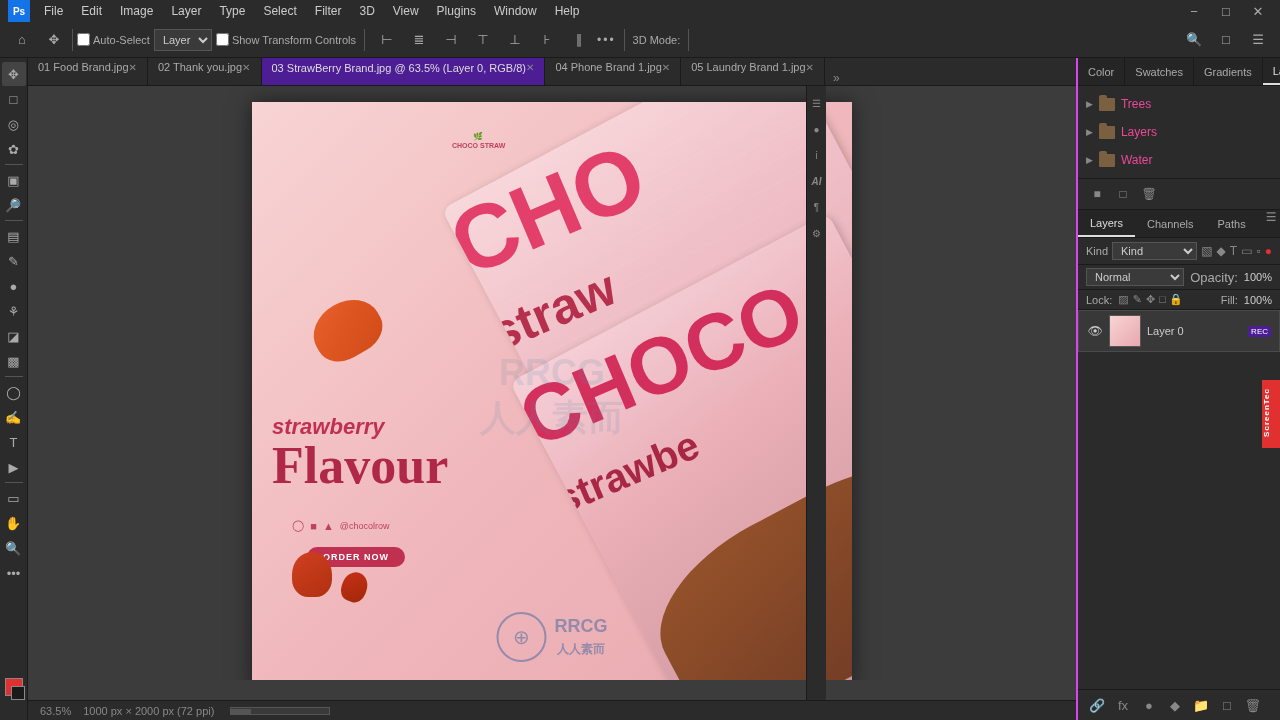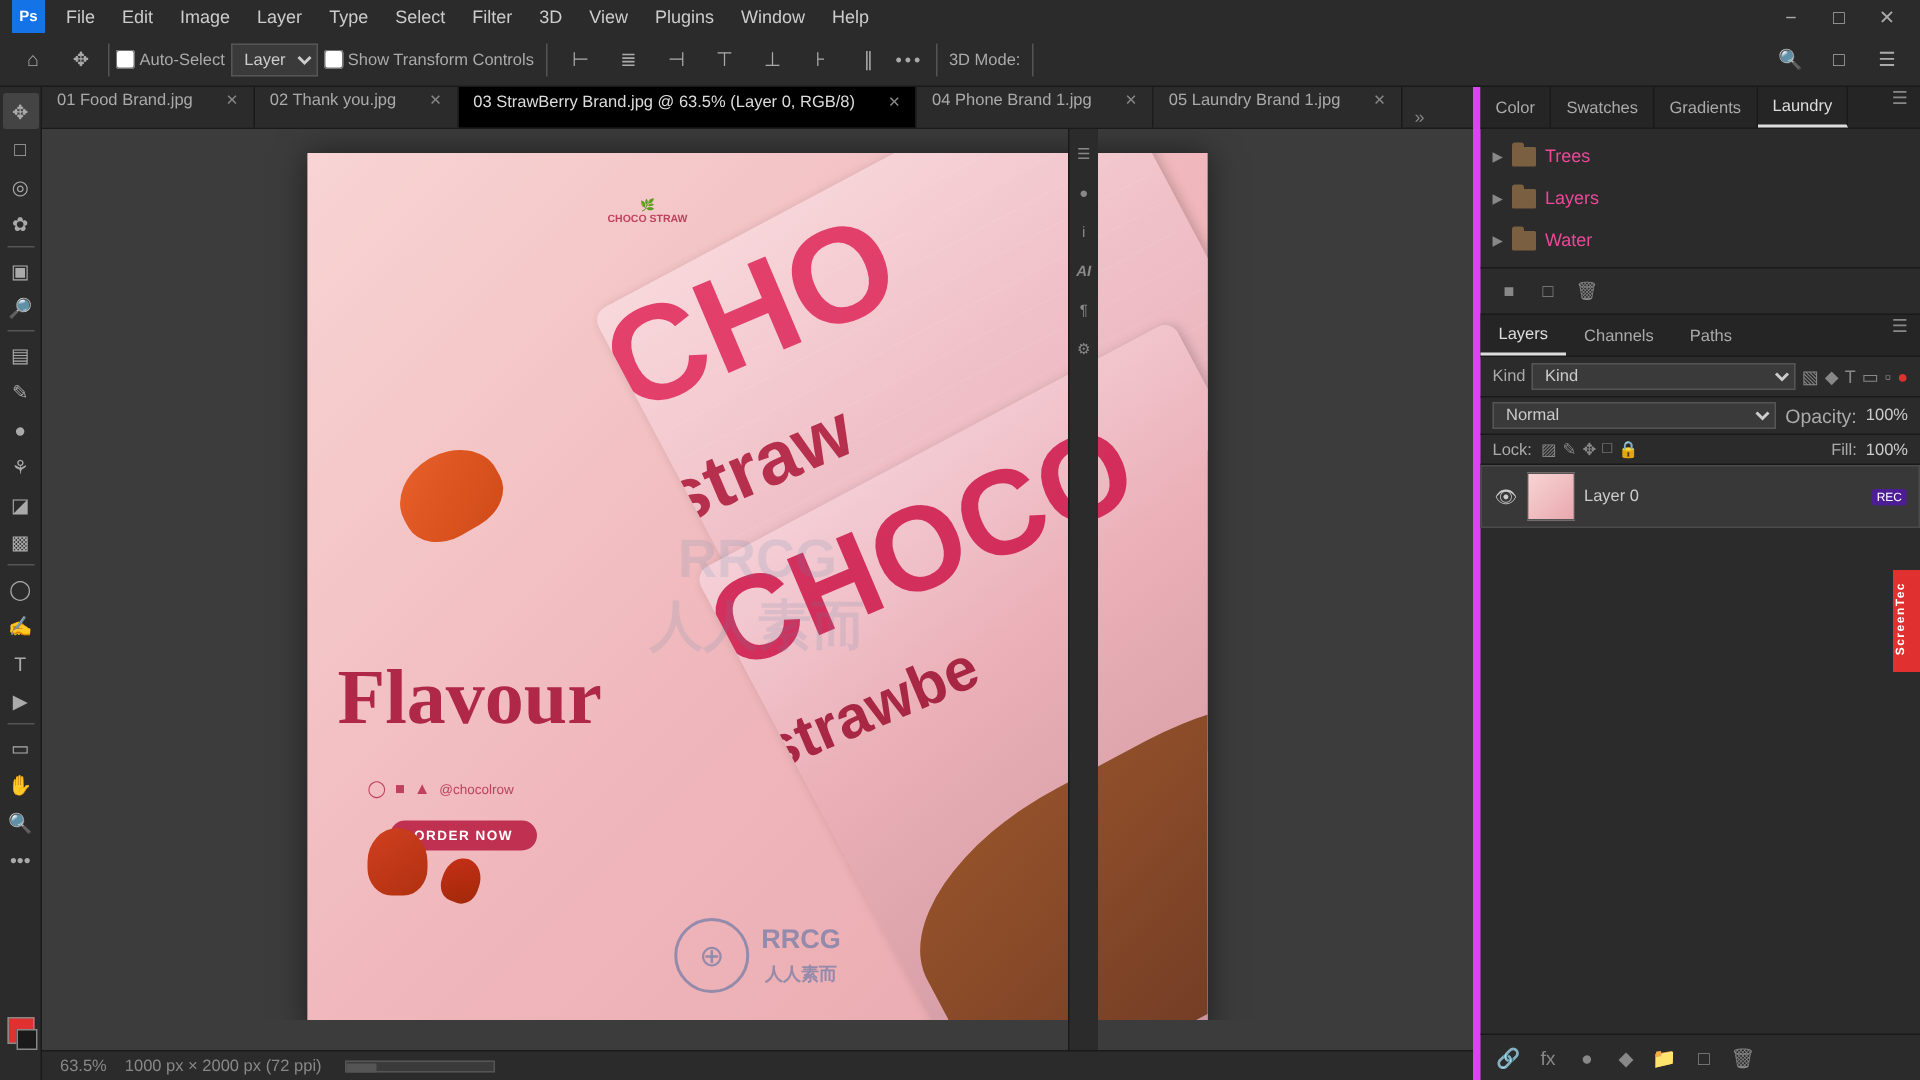--- a/index.html
+++ b/index.html
@@ -136,30 +136,30 @@
       display: flex;
       align-items: flex-end;
       border-bottom: 1px solid #1a1a1a;
       flex-shrink: 0;
     }
     .tab {
       height: 36px;
       padding: 0 10px;
       display: flex;
       align-items: center;
-      gap: 22px;
+      gap: 0;
       font-size: 11px;
       color: #aaa;
       cursor: pointer;
       border-right: 1px solid #1a1a1a;
       background: #2b2b2b;
       white-space: nowrap;
     }
     .tab.active {
-      background: #000000;
+      background: #4c1d95;
       color: #ddd;
       border-top: 1px solid #555;
     }
     .tab-close {
       font-size: 10px; color: #888; cursor: pointer;
     }
     .tab-more { padding: 0 8px; color: #888; }
 
     
     .canvas-viewport {
@@ -181,26 +181,26 @@
     }
 
     
     .artwork-bg {
       position: absolute; inset: 0;
       background: linear-gradient(135deg, #f8d4d4 0%, #f0b8bc 50%, #e8a8ae 100%);
     }
 
     
     .right-panel {
-      width: 298px;
+      width: 204px;
       background: #2b2b2b;
       display: flex;
       flex-direction: column;
       flex-shrink: 0;
-      border-left: 5px solid #d946ef;
+      border-left: 2px solid #d946ef;
     }
 
     
     .panel-tabs {
       display: flex;
       background: #252525;
       border-bottom: 1px solid #1a1a1a;
       height: 28px;
     }
     .panel-tab {
@@ -553,20 +553,21 @@
 
           <div style="position:absolute;top:200px;left:60px;width:80px;height:60px;">
             <div style="width:70px;height:55px;background:linear-gradient(145deg,#e8602a,#d04a18);border-radius:50% 50% 40% 40%;transform:rotate(-30deg);"></div>
           </div>
 
           <div style="position:absolute;top:30px;left:200px;">
             <div style="font-size:8px;color:#c04060;font-weight:bold;text-align:center;">🌿<br><span style="font-size:7px;">CHOCO STRAW</span></div>
           </div>
 
           <div style="position:absolute;bottom:200px;left:20px;">
+            <div style="font-size:22px;font-weight:bold;font-style:italic;color:#c03050;">strawberry</div>
             <div style="font-size:52px;font-weight:900;font-family:'Georgia',serif;color:#b02848;line-height:1;">Flavour</div>
           </div>
 
           <div style="position:absolute;bottom:160px;left:40px;display:flex;gap:6px;align-items:center;">
             <span style="font-size:11px;color:#c04060;">◯</span>
             <span style="font-size:11px;color:#c04060;">■</span>
             <span style="font-size:11px;color:#c04060;">▲</span>
             <span style="font-size:9px;color:#c04060;">@chocolrow</span>
           </div>
 

